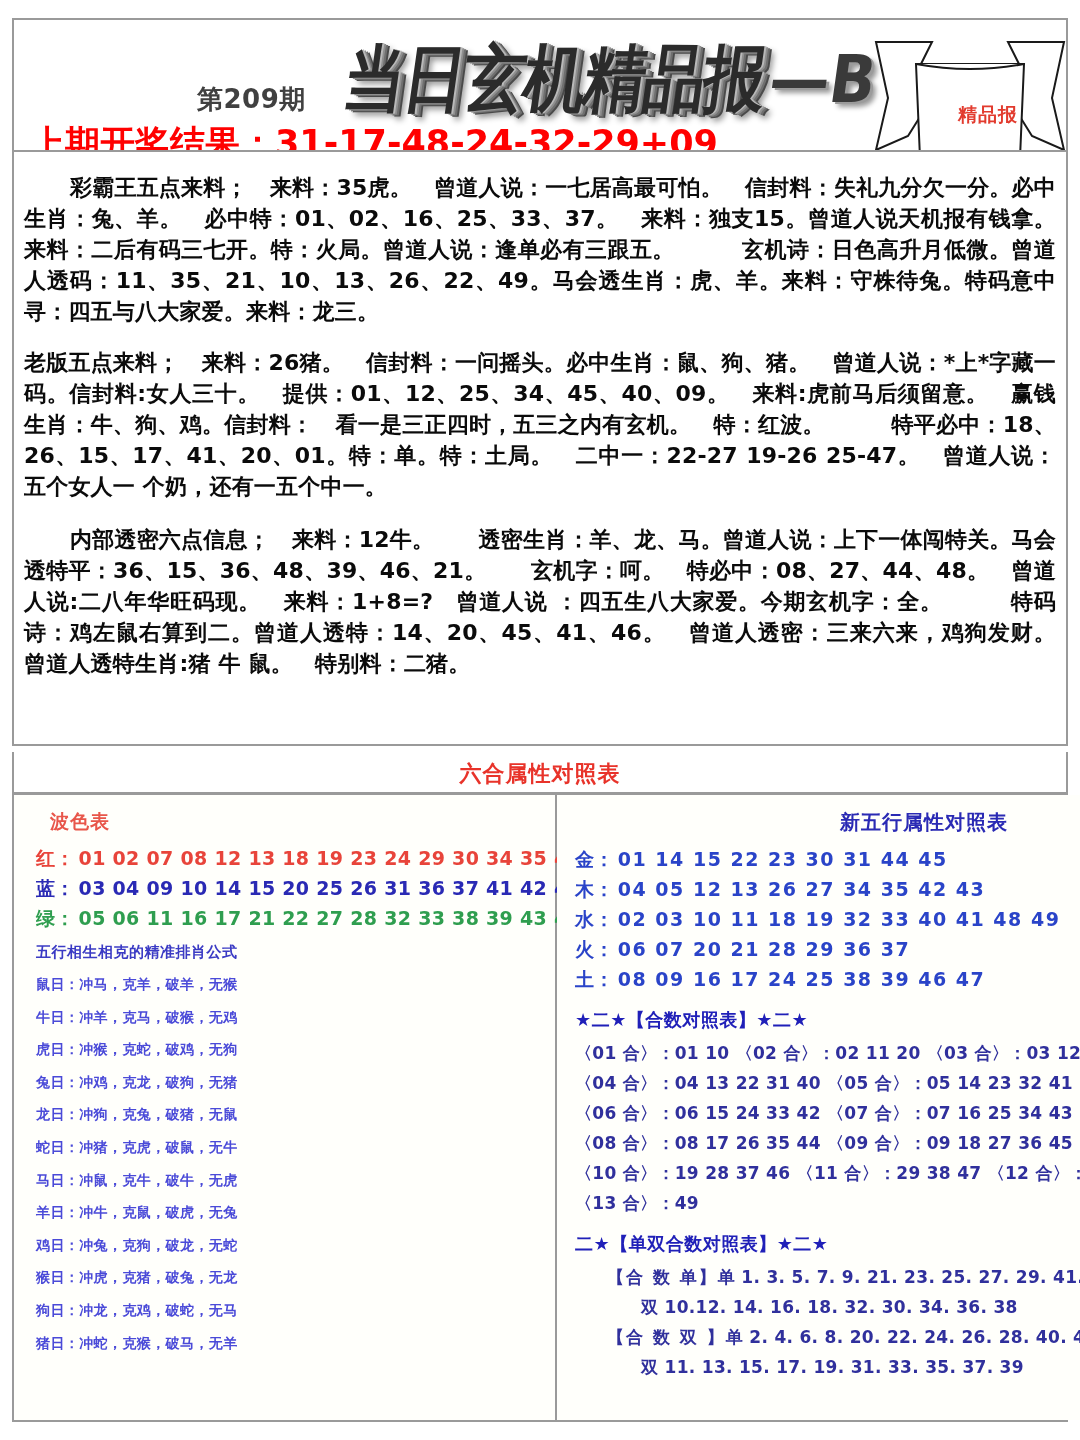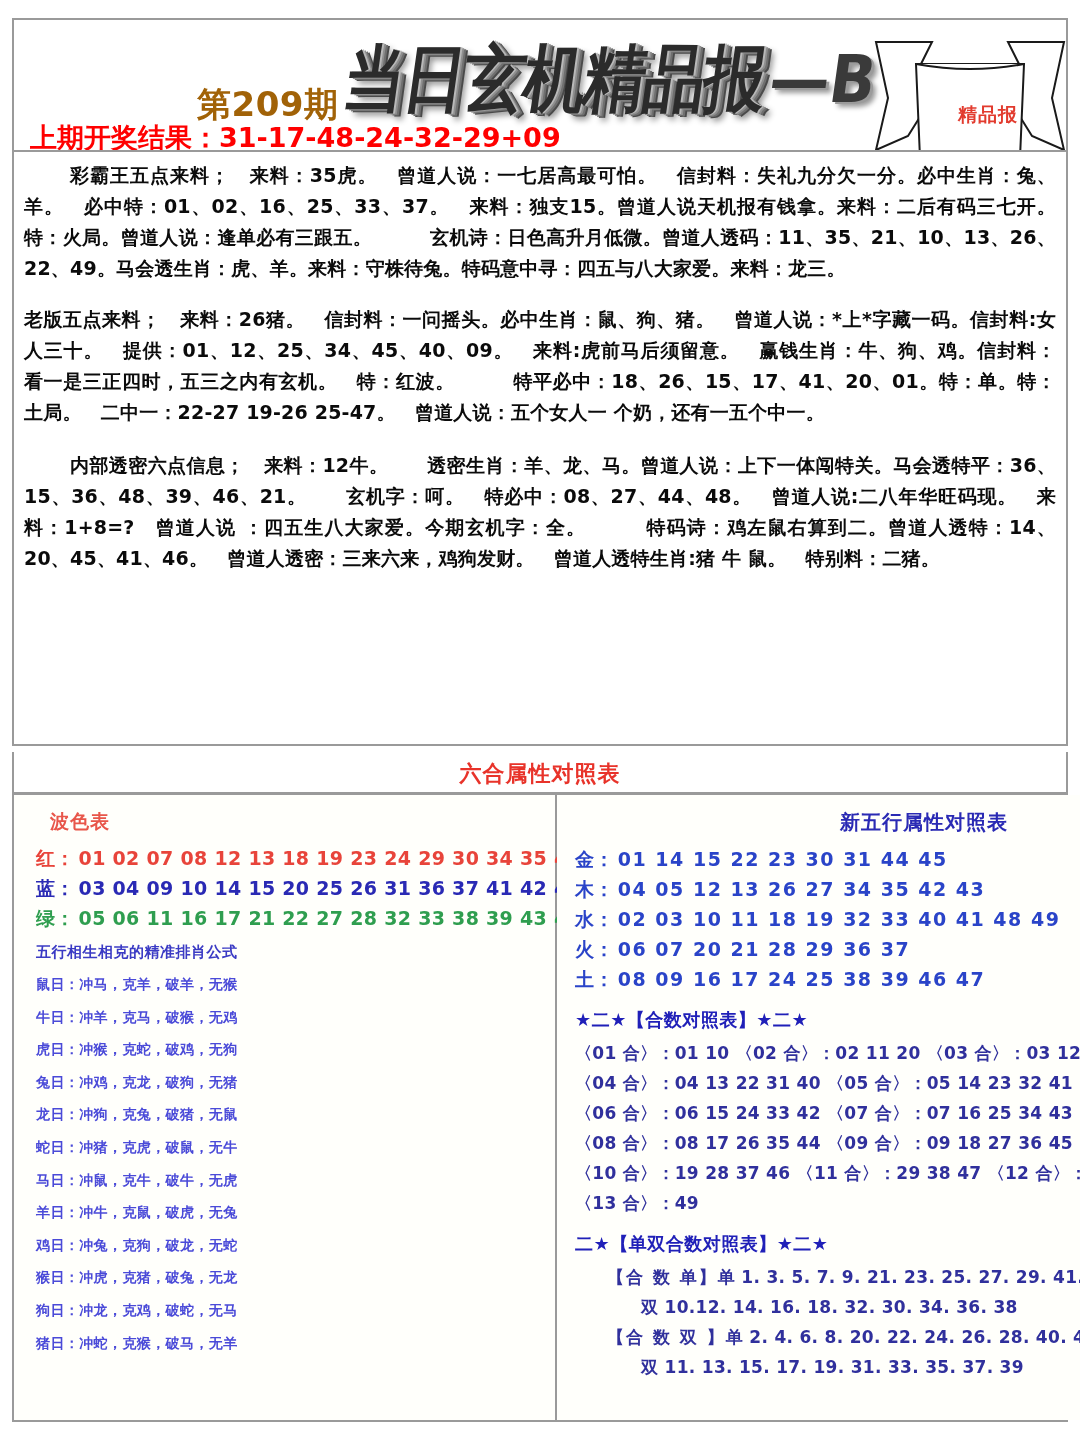--- a/index.html
+++ b/index.html
@@ -31,31 +31,31 @@
     border: 2px solid #9a9a9a;
     border-bottom: none;
     box-sizing: border-box;
     background: #fff;
     overflow: hidden;
   }
   .issue-label {
     position: absolute;
     left: 183px;
     top: 62px;
-    font-size: 34px;
-    font-weight: bold;
-    color: #a16207;
+    font-size: 26px;
+    font-weight: bold;
+    color: #404040;
     letter-spacing: 0.5px;
     font-family: "DejaVu Sans", "Liberation Sans", sans-serif;
   }
   .prev-result {
     position: absolute;
     left: 16px;
     top: 100px;
-    font-size: 27px;
+    font-size: 35px;
     font-weight: bold;
     color: #ff0000;
     white-space: nowrap;
     font-family: "DejaVu Sans", "Liberation Sans", sans-serif;
   }
   .prev-result .nums { letter-spacing: 0px; }
 
   
   .masthead {
     position: absolute;
@@ -111,28 +111,28 @@
     top: 150px;
     width: 1056px;
     height: 596px;
     border: 2px solid #9a9a9a;
     box-sizing: border-box;
     background: #fff;
     padding: 8px 10px 0 10px;
     overflow: hidden;
   }
   .para {
-    font-size: 19px;
+    font-size: 22px;
     line-height: 31px;
     color: #0b0b0b;
     font-weight: bold;
     text-align: justify;
     font-family: "DejaVu Sans", "Liberation Sans", sans-serif;
     letter-spacing: 0.2px;
-    margin: 0 0 14px 0;
+    margin: 12px 0 14px 0;
     text-indent: 46px;
     white-space: pre-wrap;
   }
   .para.p1 { margin-bottom: 20px; }
   .para.p2 { text-indent: 0px; margin-bottom: 22px; }
   .para.p3 { margin-bottom: 22px; }
   .para.p4 { margin-bottom: 0; }
 
   
   .tables-title-row {

